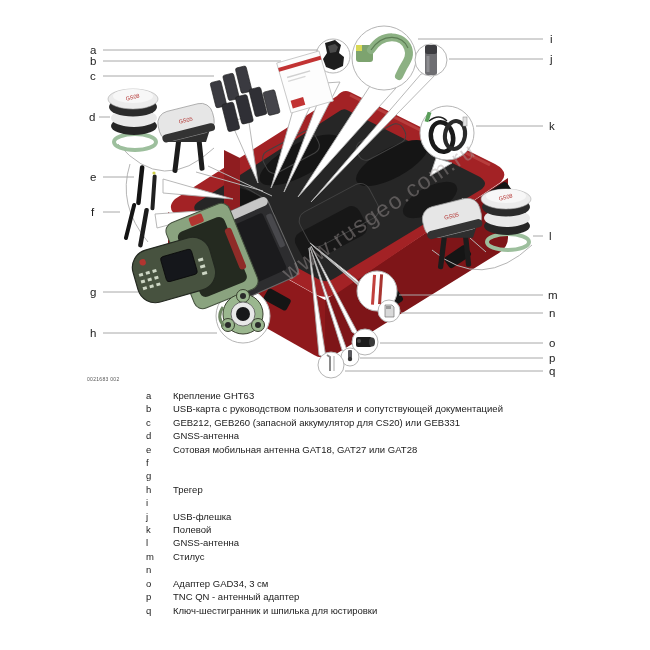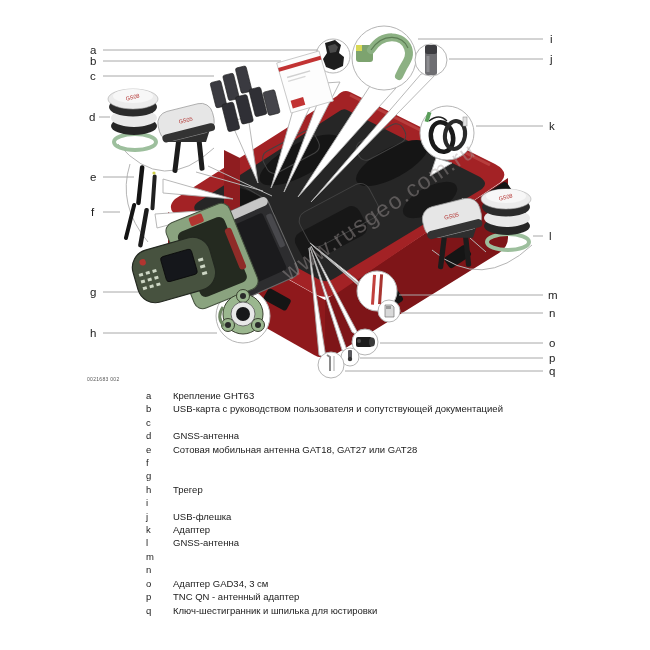--- a/index.html
+++ b/index.html
@@ -312,20 +312,21 @@
   <div class="legend-row">
         <span class="legend-letter">a</span>
         <span class="legend-text">Крепление GHT63</span>
       </div>
   <div class="legend-row">
         <span class="legend-letter">b</span>
         <span class="legend-text">USB-карта с руководством пользователя и сопутствующей документацией</span>
       </div>
   <div class="legend-row">
         <span class="legend-letter">c</span>
+        <span class="legend-text">GEB212, GEB260 (запасной аккумулятор для CS20) или GEB331</span>
       </div>
   <div class="legend-row">
         <span class="legend-letter">d</span>
         <span class="legend-text">GNSS-антенна</span>
       </div>
   <div class="legend-row">
         <span class="legend-letter">e</span>
         <span class="legend-text">Сотовая мобильная антенна GAT18, GAT27 или GAT28</span>
       </div>
   <div class="legend-row">
@@ -340,28 +341,29 @@
       </div>
   <div class="legend-row">
         <span class="legend-letter">i</span>
       </div>
   <div class="legend-row">
         <span class="legend-letter">j</span>
         <span class="legend-text">USB-флешка</span>
       </div>
   <div class="legend-row">
         <span class="legend-letter">k</span>
-        <span class="legend-text">Адаптер</span>
+        <span class="legend-text">Полевой</span>
       </div>
   <div class="legend-row">
         <span class="legend-letter">l</span>
         <span class="legend-text">GNSS-антенна</span>
       </div>
   <div class="legend-row">
         <span class="legend-letter">m</span>
+        <span class="legend-text">Стилус</span>
       </div>
   <div class="legend-row">
         <span class="legend-letter">n</span>
       </div>
   <div class="legend-row">
         <span class="legend-letter">o</span>
         <span class="legend-text">Адаптер GAD34, 3 см</span>
       </div>
   <div class="legend-row">
         <span class="legend-letter">p</span>

